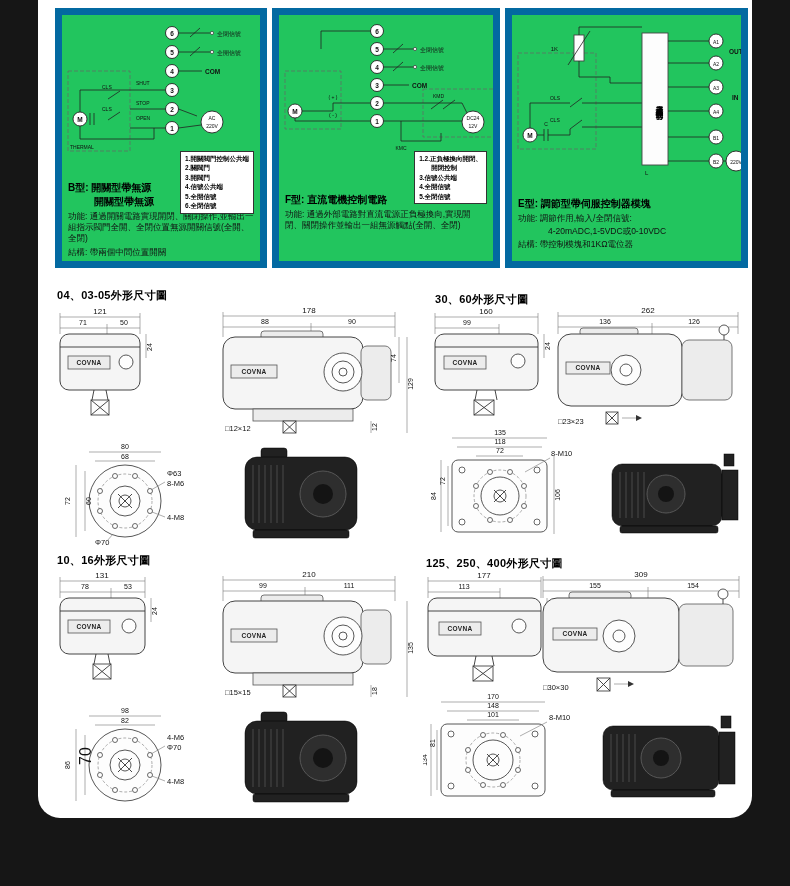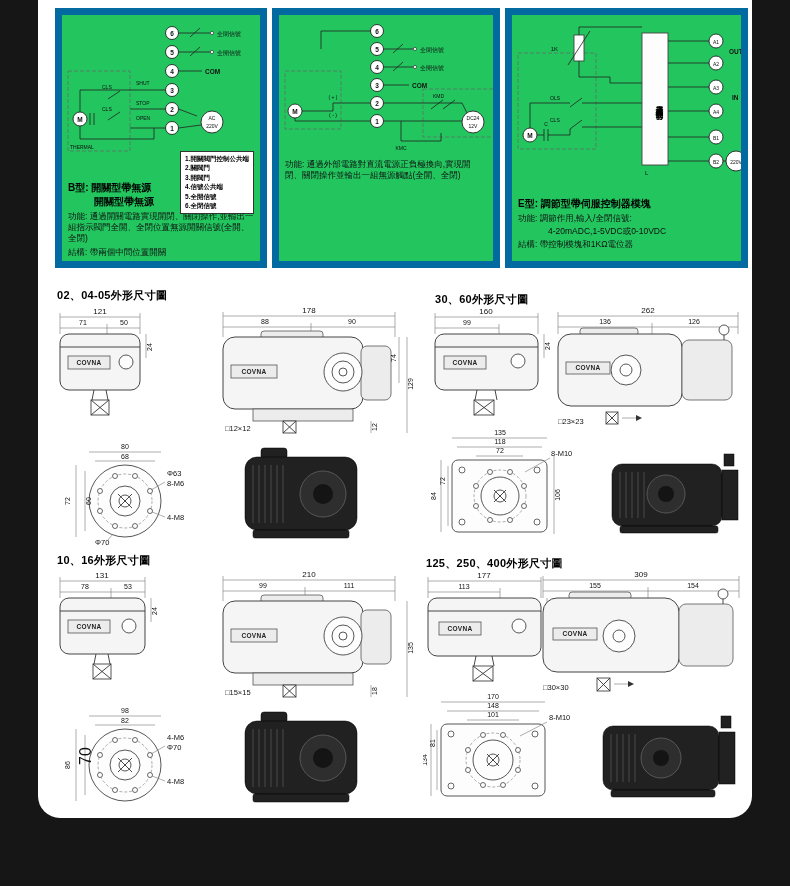--- a/index.html
+++ b/index.html
@@ -173,20 +173,32 @@
         <path class="cln" d="M150 84 H181 L186 94"></path>
         <line class="cln" x1="102.5" y1="102" x2="181" y2="102"></line>
         <circle class="tc" cx="192" cy="103" r="11"></circle>
         <text class="cls" x="192" y="101" text-anchor="middle">DC24</text>
         <text class="cls" x="192" y="109" text-anchor="middle">12V</text>
         <path class="cln" d="M120 102 V122 H160 V114"></path>
         <text class="cls" x="120" y="131" text-anchor="middle">KMC</text>
       </g>
     </svg>
     <div class="wtext">
+      <div class="lgrow" style="height:50px">
+        <div class="legendbox f">
+          <div>1.2.正負極換向開閉、</div>
+          <div>開閉控制</div>
+          <div>3.信號公共端</div>
+          <div>4.全開信號</div>
+          <div>5.全閉信號</div>
+        </div>
+        <div class="wtitle">
+          <div><span>F型:</span> <span>直流電機控制電路</span></div>
+        </div>
+      </div>
       <div class="wpara"><span class="wlab">功能:</span> <span>通過外部電路對直流電源正負極換向,實現開閉、關閉操作並輸出一組無源觸點(全開、全閉)</span></div>
     </div>
   </div>
 
   <div class="wbox" id="wbox-e">
     <svg class="circ" width="236" height="158" viewBox="0 0 236 158">
       <g>
         <rect class="dsh" x="4" y="34" width="78" height="96"></rect>
         <rect class="ln2" x="60" y="16" width="10" height="26"></rect>
         <line class="cln" x1="54" y1="46" x2="76" y2="12"></line>
@@ -237,21 +249,21 @@
     </svg>
     <div class="vtext">電子式伺服控制器</div>
     <div class="wtext">
       <div class="wtitleE"><span>E型:</span> <span>調節型帶伺服控制器模塊</span></div>
       <div class="wpara"><span class="wlab">功能:</span> <span>調節作用,輸入/全閉信號:</span></div>
       <div class="wpara ind">4-20mADC,1-5VDC或0-10VDC</div>
       <div class="wpara"><span class="wlab">結構:</span> <span>帶控制模塊和1KΩ電位器</span></div>
     </div>
   </div>
 
-  <div class="sec-title" style="left:19px;top:288px">02、04-05外形尺寸圖</div>
+  <div class="sec-title" style="left:19px;top:288px">04、03-05外形尺寸圖</div>
   <div class="sec-title" style="left:397px;top:292px">30、60外形尺寸圖</div>
   <div class="sec-title" style="left:19px;top:553px">10、16外形尺寸圖</div>
   <div class="sec-title" style="left:388px;top:556px">125、250、400外形尺寸圖</div>
 
   <svg class="quad" style="left:17px;top:306px" width="365" height="242" viewBox="0 0 365 242">
     <g>
       <line class="dln" x1="5" y1="11" x2="85" y2="11"></line>
       <text class="dim" x="45" y="8">121</text>
       <line class="dln" x1="5" y1="22" x2="52" y2="22"></line>
       <text class="dims" x="28" y="19">71</text>

